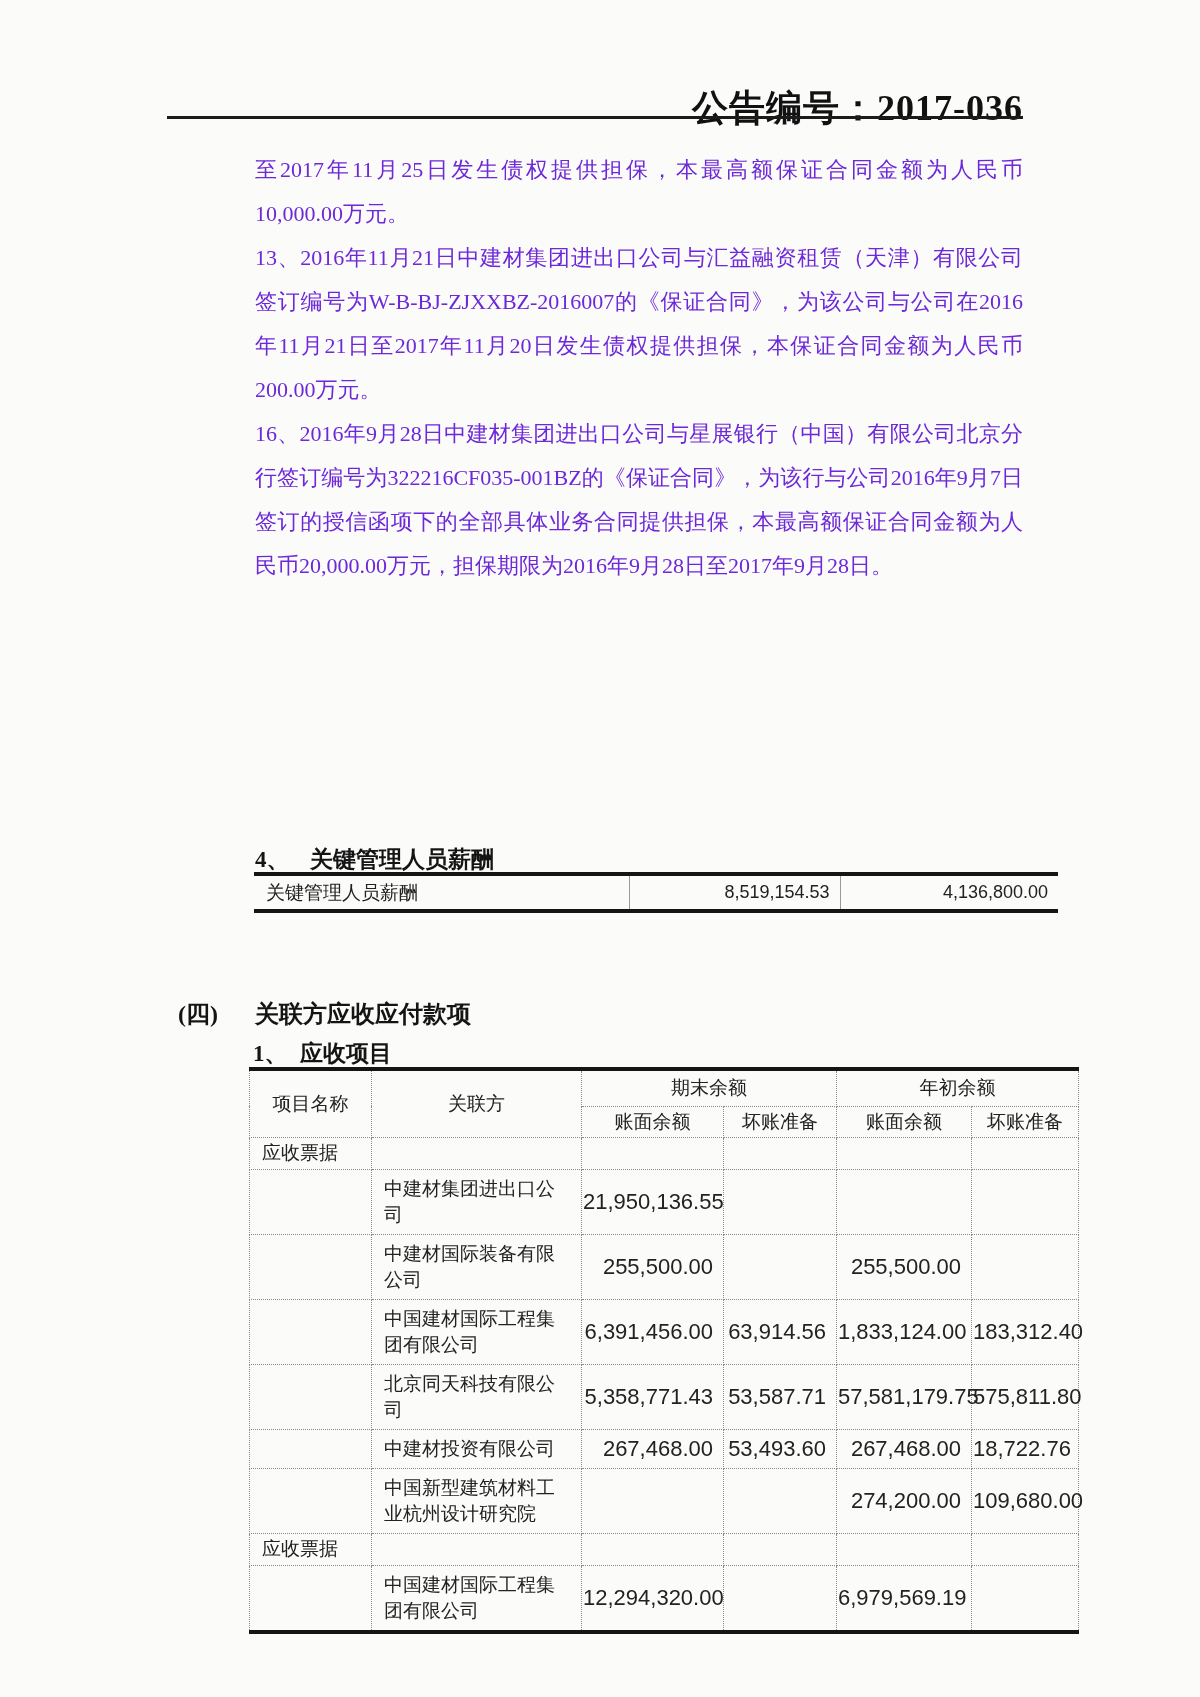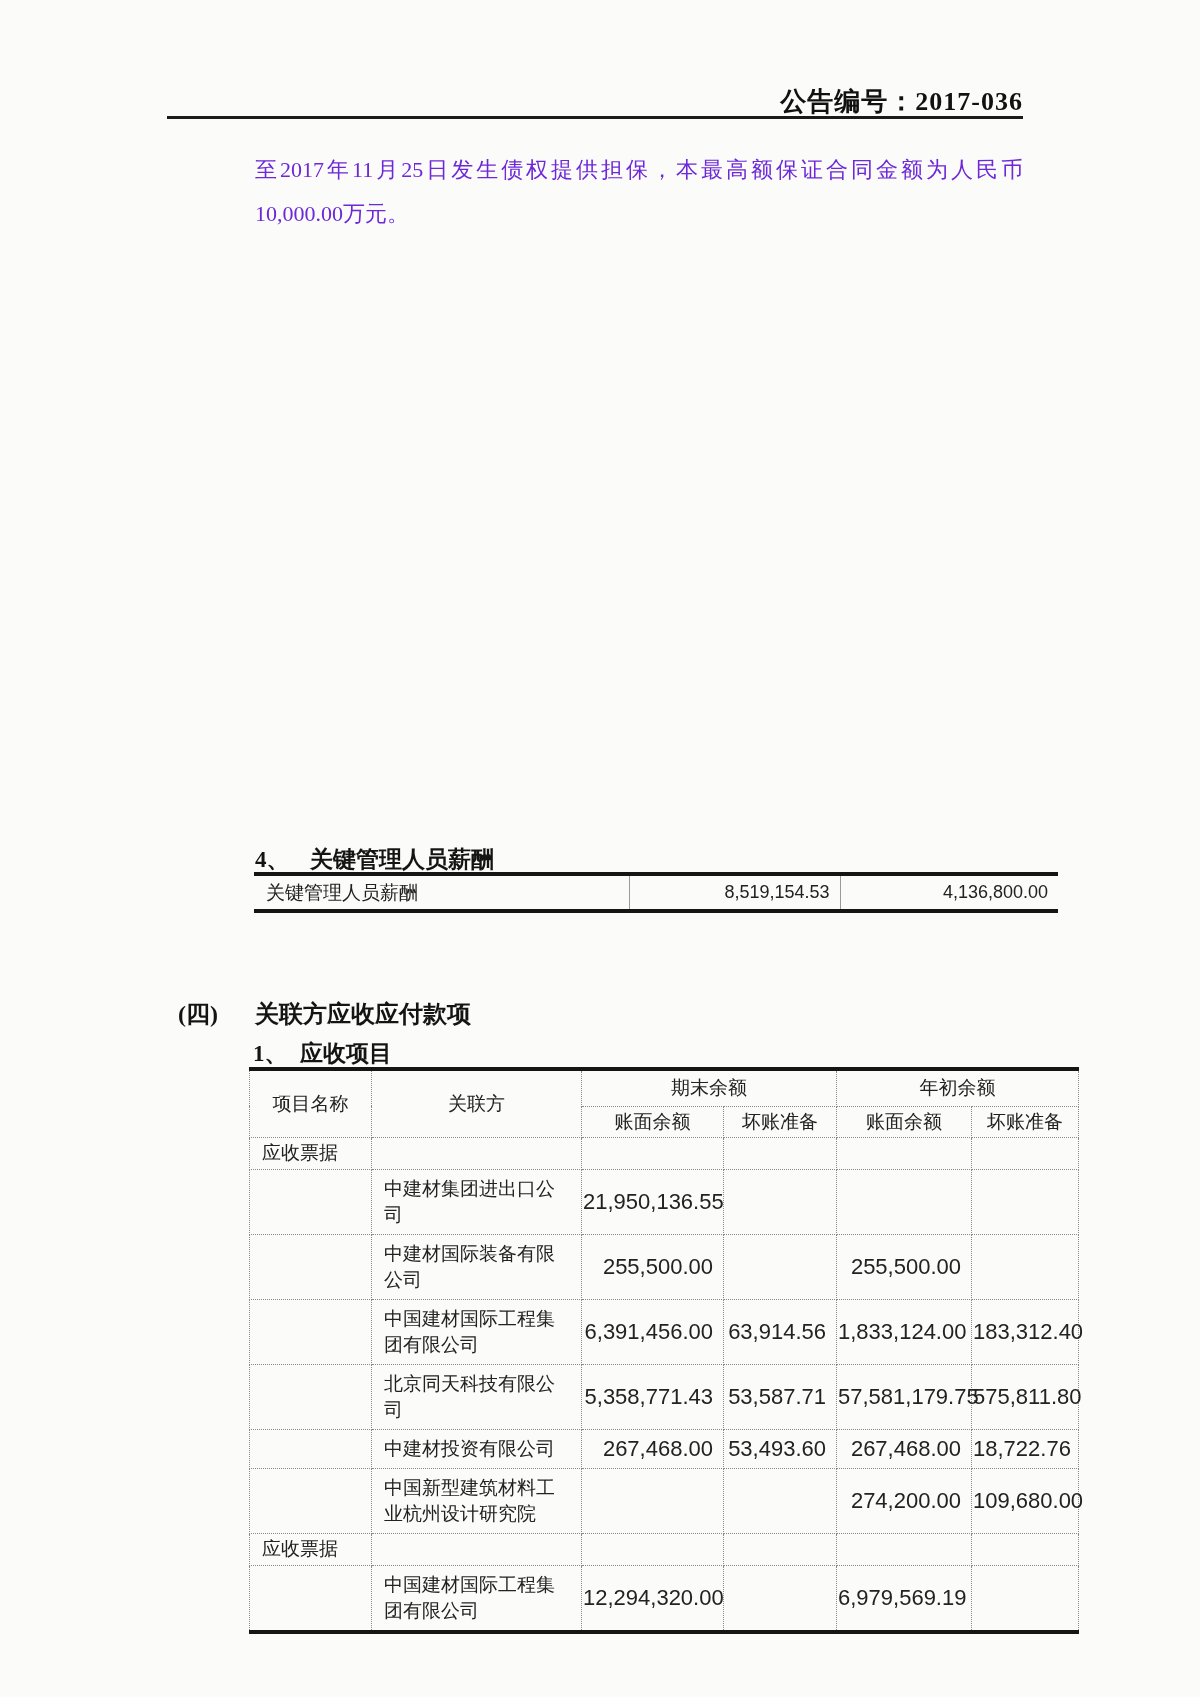--- a/index.html
+++ b/index.html
@@ -9,21 +9,21 @@
     margin:0 auto;
     background:#fbfbf9;
     font-family:"Liberation Sans",sans-serif;
     color:#1e1e1e;
     overflow:hidden;
   }
   
   .doc-number{
     position:absolute; top:84px; right:177px;
     font-family:"Liberation Serif",serif;
-    font-size:26px; font-weight:700; letter-spacing:1px;
+    font-size:36px; font-weight:700; letter-spacing:1px;
     color:#111;
   }
   .header-rule{
     position:absolute; left:167px; top:116px;
     width:856px; height:3px; background:#1b1b1b;
   }
   
   .body-text{
     position:absolute; left:255px; top:148px; width:768px;
     font-family:"Liberation Serif",serif;
@@ -91,20 +91,22 @@
 </head>
 <body>
 
 <div class="page">
 
   <div class="doc-number">公告编号：2017-036</div>
   <div class="header-rule"></div>
 
   <div class="body-text">
     <p>至2017年11月25日发生债权提供担保，本最高额保证合同金额为人民币10,000.00万元。</p>
+    <p>13、2016年11月21日中建材集团进出口公司与汇益融资租赁（天津）有限公司签订编号为W-B-BJ-ZJXXBZ-2016007的《保证合同》，为该公司与公司在2016年11月21日至2017年11月20日发生债权提供担保，本保证合同金额为人民币200.00万元。</p>
+    <p>16、2016年9月28日中建材集团进出口公司与星展银行（中国）有限公司北京分行签订编号为322216CF035-001BZ的《保证合同》，为该行与公司2016年9月7日签订的授信函项下的全部具体业务合同提供担保，本最高额保证合同金额为人民币20,000.00万元，担保期限为2016年9月28日至2017年9月28日。</p>
   </div>
 
   <div class="sec-heading h-key">
     <span class="num">4、</span>
     <span>关键管理人员薪酬</span>
   </div>
 
   <table class="tbl1">
     <colgroup>
         <col class="c1">

